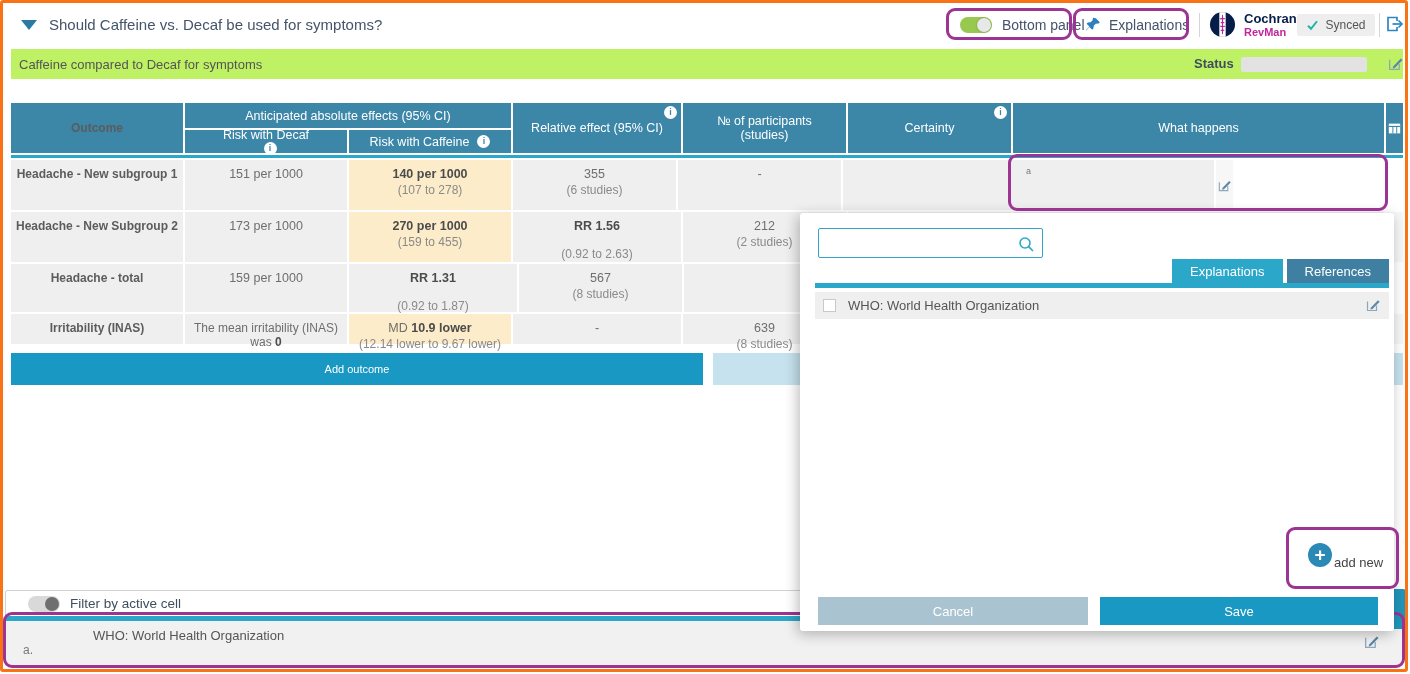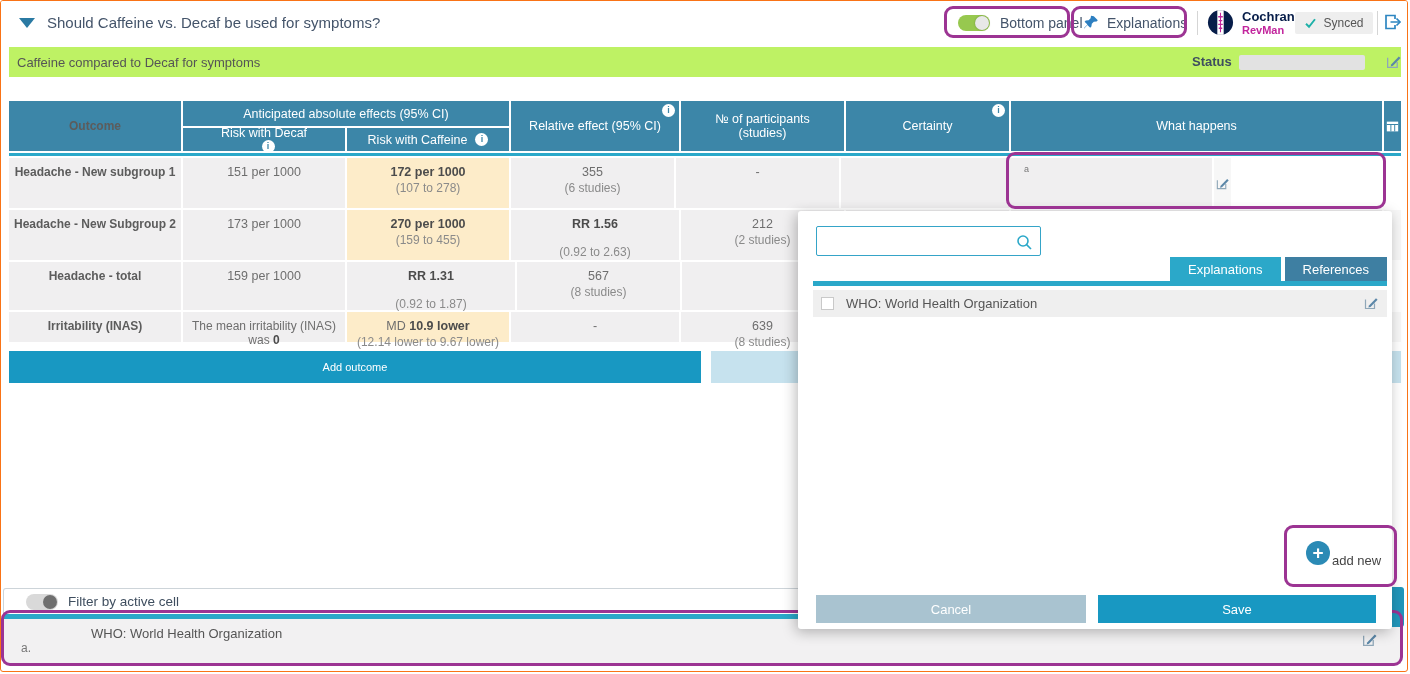--- a/index.html
+++ b/index.html
@@ -1,18 +1,18 @@
 <!DOCTYPE html>
 <html><head>
 <meta charset="utf-8">
 <style>
   * { margin:0; padding:0; box-sizing:border-box; }
   html,body { background:#fff; font-family:"Liberation Sans", sans-serif; }
   .app { position:relative; width:1408px; height:672px; background:#fff;
-         border:1px solid #f97316; border-radius:3px; overflow:hidden; }
+         border:3px solid #f97316; border-radius:3px; overflow:hidden; }
 
   
   .topbar { position:absolute; left:0; top:0; width:100%; height:44px; background:#fff; }
   .caret { position:absolute; left:18px; top:17px; width:0; height:0;
            border-left:8px solid transparent; border-right:8px solid transparent;
            border-top:10px solid #2a7aa3; }
   .page-title { position:absolute; left:46px; top:13px; font-size:15px; color:#44546a; }
   .toggle-wrap { position:absolute; left:957px; top:14px; display:flex; align-items:center; gap:10px; }
   .switch { width:32px; height:16px; border-radius:9px; position:relative; }
   .switch.on { background:#97c84f; }
@@ -254,21 +254,21 @@
     <div class="accent-bar"></div>
 
     <div class="trow r50">
       <div class="cell c-outcome r50">
           <span>Headache - New subgroup 1</span>
         </div>
       <div class="cell c-decaf r50">
           <span><span>151 per 1000</span><span class="b"></span></span>
         </div>
       <div class="cell c-caff hl r50">
-          <span><span></span><span class="b">172 per 1000</span></span>
+          <span><span></span><span class="b">140 per 1000</span></span>
           <span class="ci">(107 to 278)</span>
         </div>
       <div class="cell c-n r50">
           <span>355</span>
           <span class="ci">(6 studies)</span>
         </div>
       <div class="cell c-cert r50">
           <span>-</span>
         </div>
       <div class="cell c-what r50">

